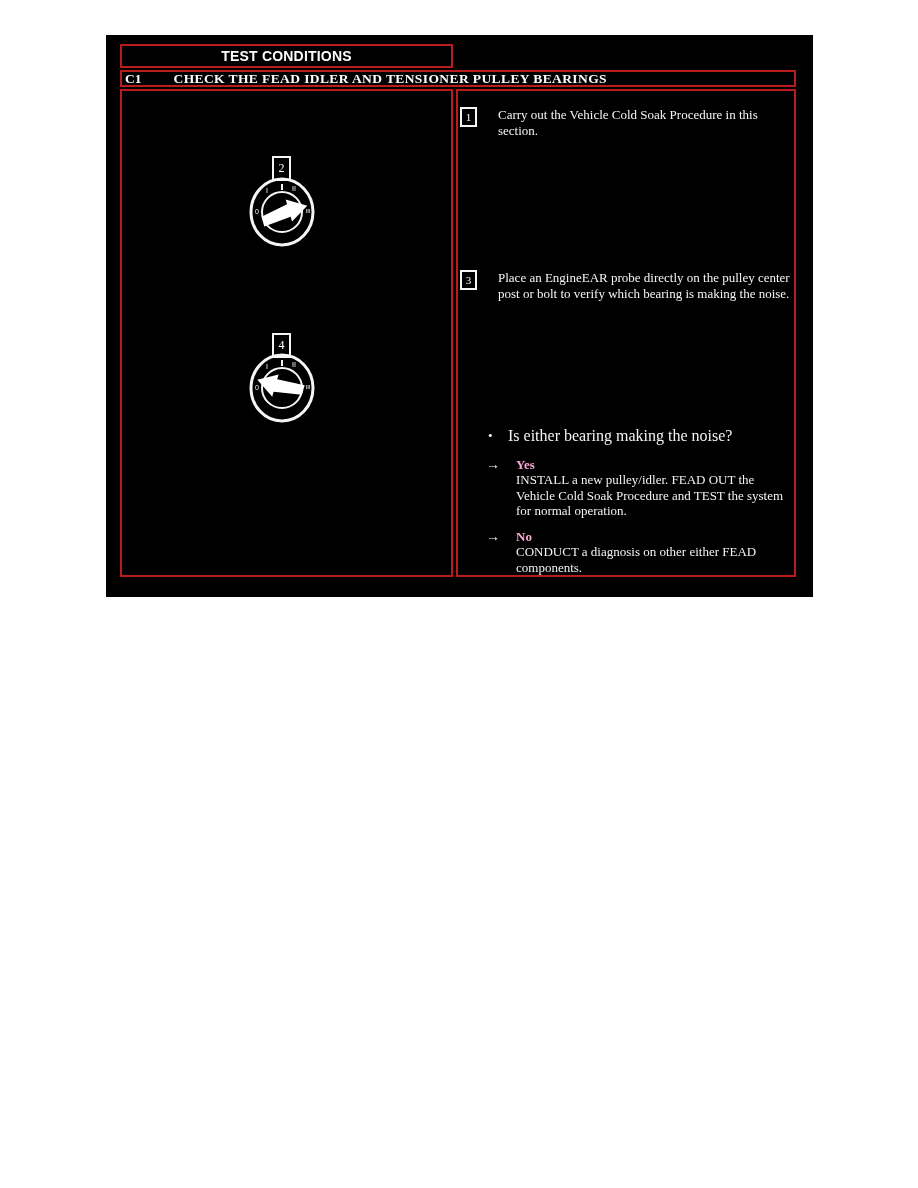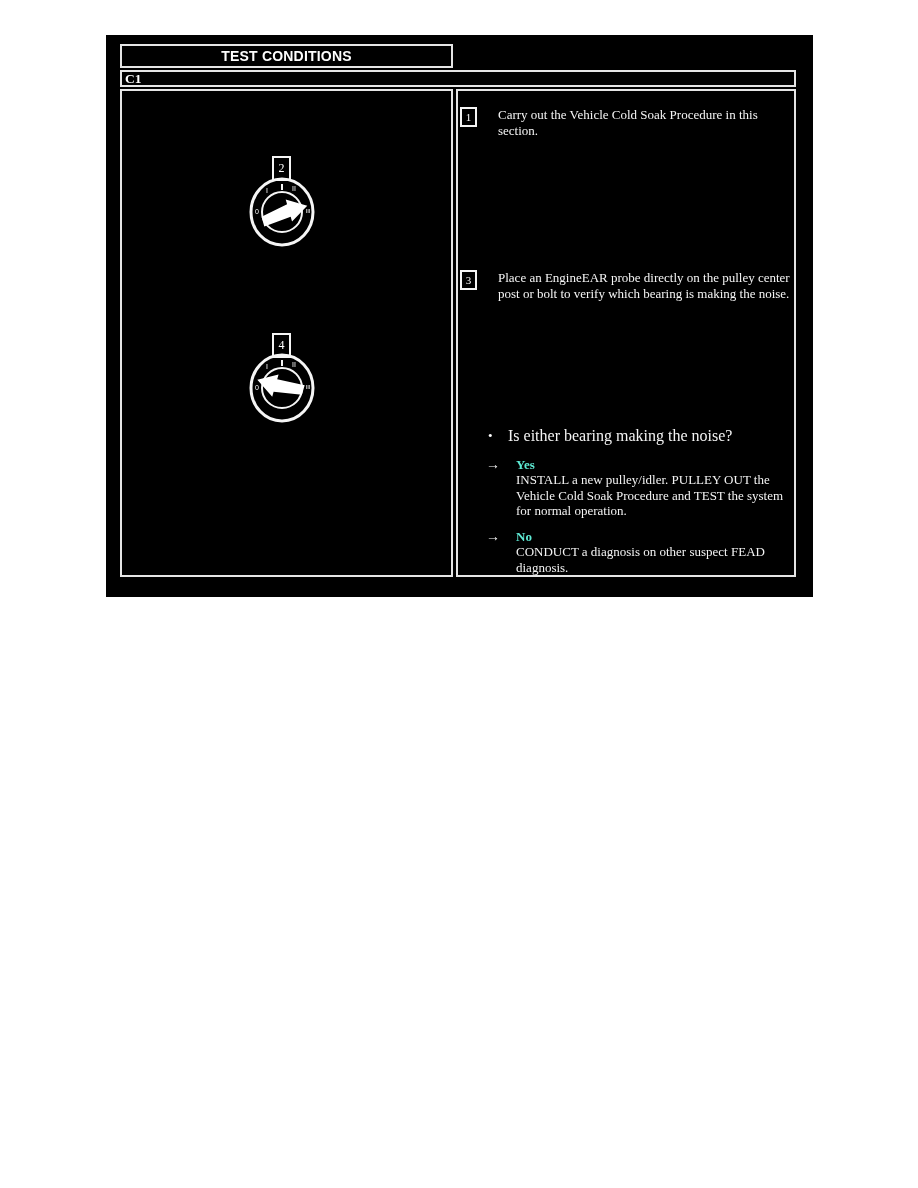--- a/index.html
+++ b/index.html
@@ -16,21 +16,21 @@
   }
   .tbl{
     position:absolute;left:14px;top:9px;width:676px;height:533px;
     display:grid;
     grid-template-columns:333px 1fr;
     grid-template-rows:24px 17px 1fr;
     column-gap:3px;row-gap:2px;
     background:#000;
   }
   .cell{
-    border:2px solid #e5e5e5;
+    border:2px solid #b91c1c;
     background:#000;
     box-sizing:border-box;
     color:#fff;
     position:relative;
   }
   .hcell{
     display:flex;align-items:center;justify-content:center;
     font-family:"Liberation Sans", sans-serif;
     font-weight:bold;font-size:14px;letter-spacing:0.2px;
     color:#fdfdfd;
@@ -67,36 +67,37 @@
   .blk .txt{
     font-size:13px;line-height:15.5px;color:#f5f5f5;
     width:296px;margin-left:21px;
   }
   .qrow{position:absolute;display:flex;}
   .qrow .bullet{font-size:13px;line-height:15px;width:20px;}
   .qrow .qtxt{font-size:16px;line-height:15px;color:#f3f3f3;width:280px;}
   .res{position:absolute;display:flex;}
   .res .arrow{font-size:14px;line-height:15px;width:30px;color:#f3f3f3;}
   .res .body{width:268px;}
-  .res .lbl{font-weight:bold;font-size:13px;line-height:15px;color:#5eead4;}
+  .res .lbl{font-weight:bold;font-size:13px;line-height:15px;color:#f9a8d4;}
   .res .act{font-size:13px;line-height:15.5px;color:#f3f3f3;}
   svg text{fill:#fff;font-family:"Liberation Sans", sans-serif;}
 </style>
 </head>
 <body>
 
 <div class="plate">
   <div class="tbl">
 
     <div class="cell hcell">
       <span>TEST CONDITIONS</span>
     </div>
 
     <div class="cell c1row">
       <span class="tid">C1</span>
+      <span class="ttl">CHECK THE FEAD IDLER AND TENSIONER PULLEY BEARINGS</span>
     </div>
 
     <div class="cell">
 
       <div class="numbox" style="left:150px;top:65px;">
         <span>2</span>
       </div>
 
       <svg class="ign" style="left:124px;top:85px;" viewBox="-36 -36 72 72">
         <ellipse cx="0" cy="0" rx="31" ry="33" fill="none" stroke="#f5f5f5" stroke-width="3"></ellipse>
@@ -148,27 +149,27 @@
 
       <div class="qrow" style="left:30px;top:337px;">
         <div class="bullet">•</div>
         <div class="qtxt">Is either bearing making the noise?</div>
       </div>
 
       <div class="res" style="left:28px;top:366px;">
         <div class="arrow">→</div>
         <div class="body">
           <div class="lbl">Yes</div>
-          <div class="act">INSTALL a new pulley/idler. PULLEY OUT the Vehicle Cold Soak Procedure and TEST the system for normal operation.</div>
+          <div class="act">INSTALL a new pulley/idler. FEAD OUT the Vehicle Cold Soak Procedure and TEST the system for normal operation.</div>
         </div>
       </div>
 
       <div class="res" style="left:28px;top:438px;">
         <div class="arrow">→</div>
         <div class="body">
           <div class="lbl">No</div>
-          <div class="act">CONDUCT a diagnosis on other suspect FEAD diagnosis.</div>
+          <div class="act">CONDUCT a diagnosis on other either FEAD components.</div>
         </div>
       </div>
 
     </div>
   </div>
 </div>
 
 </body></html>

